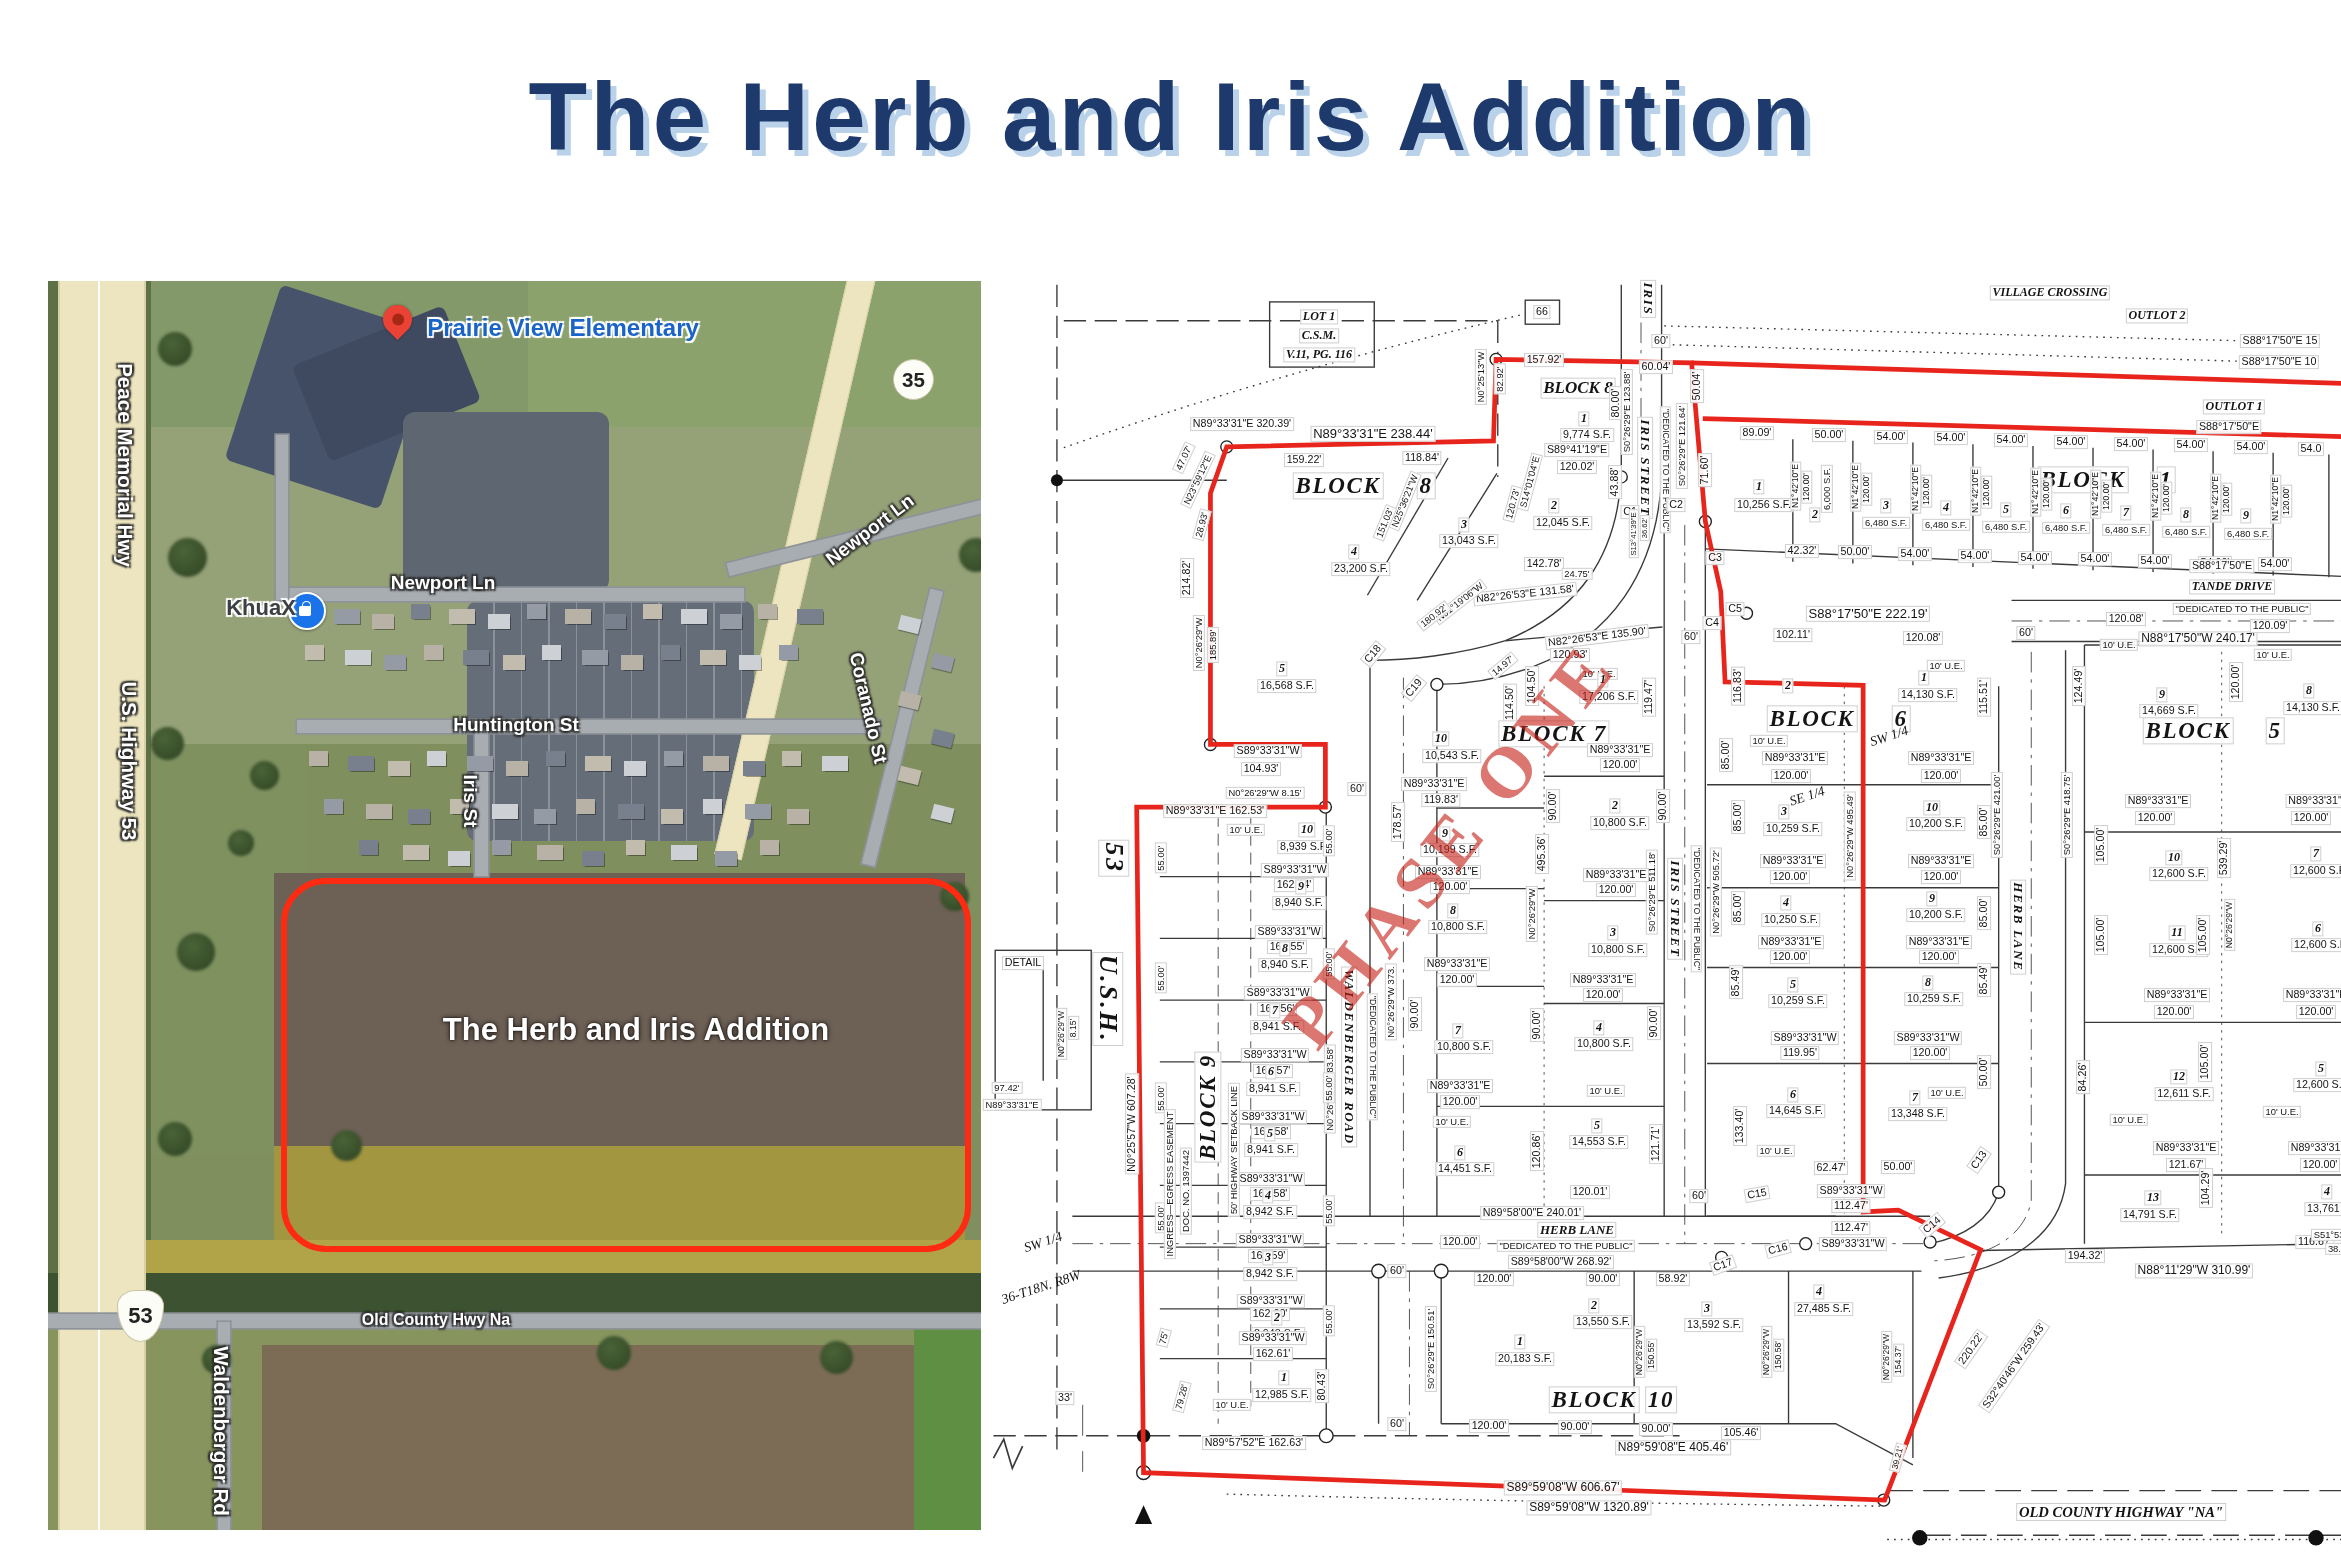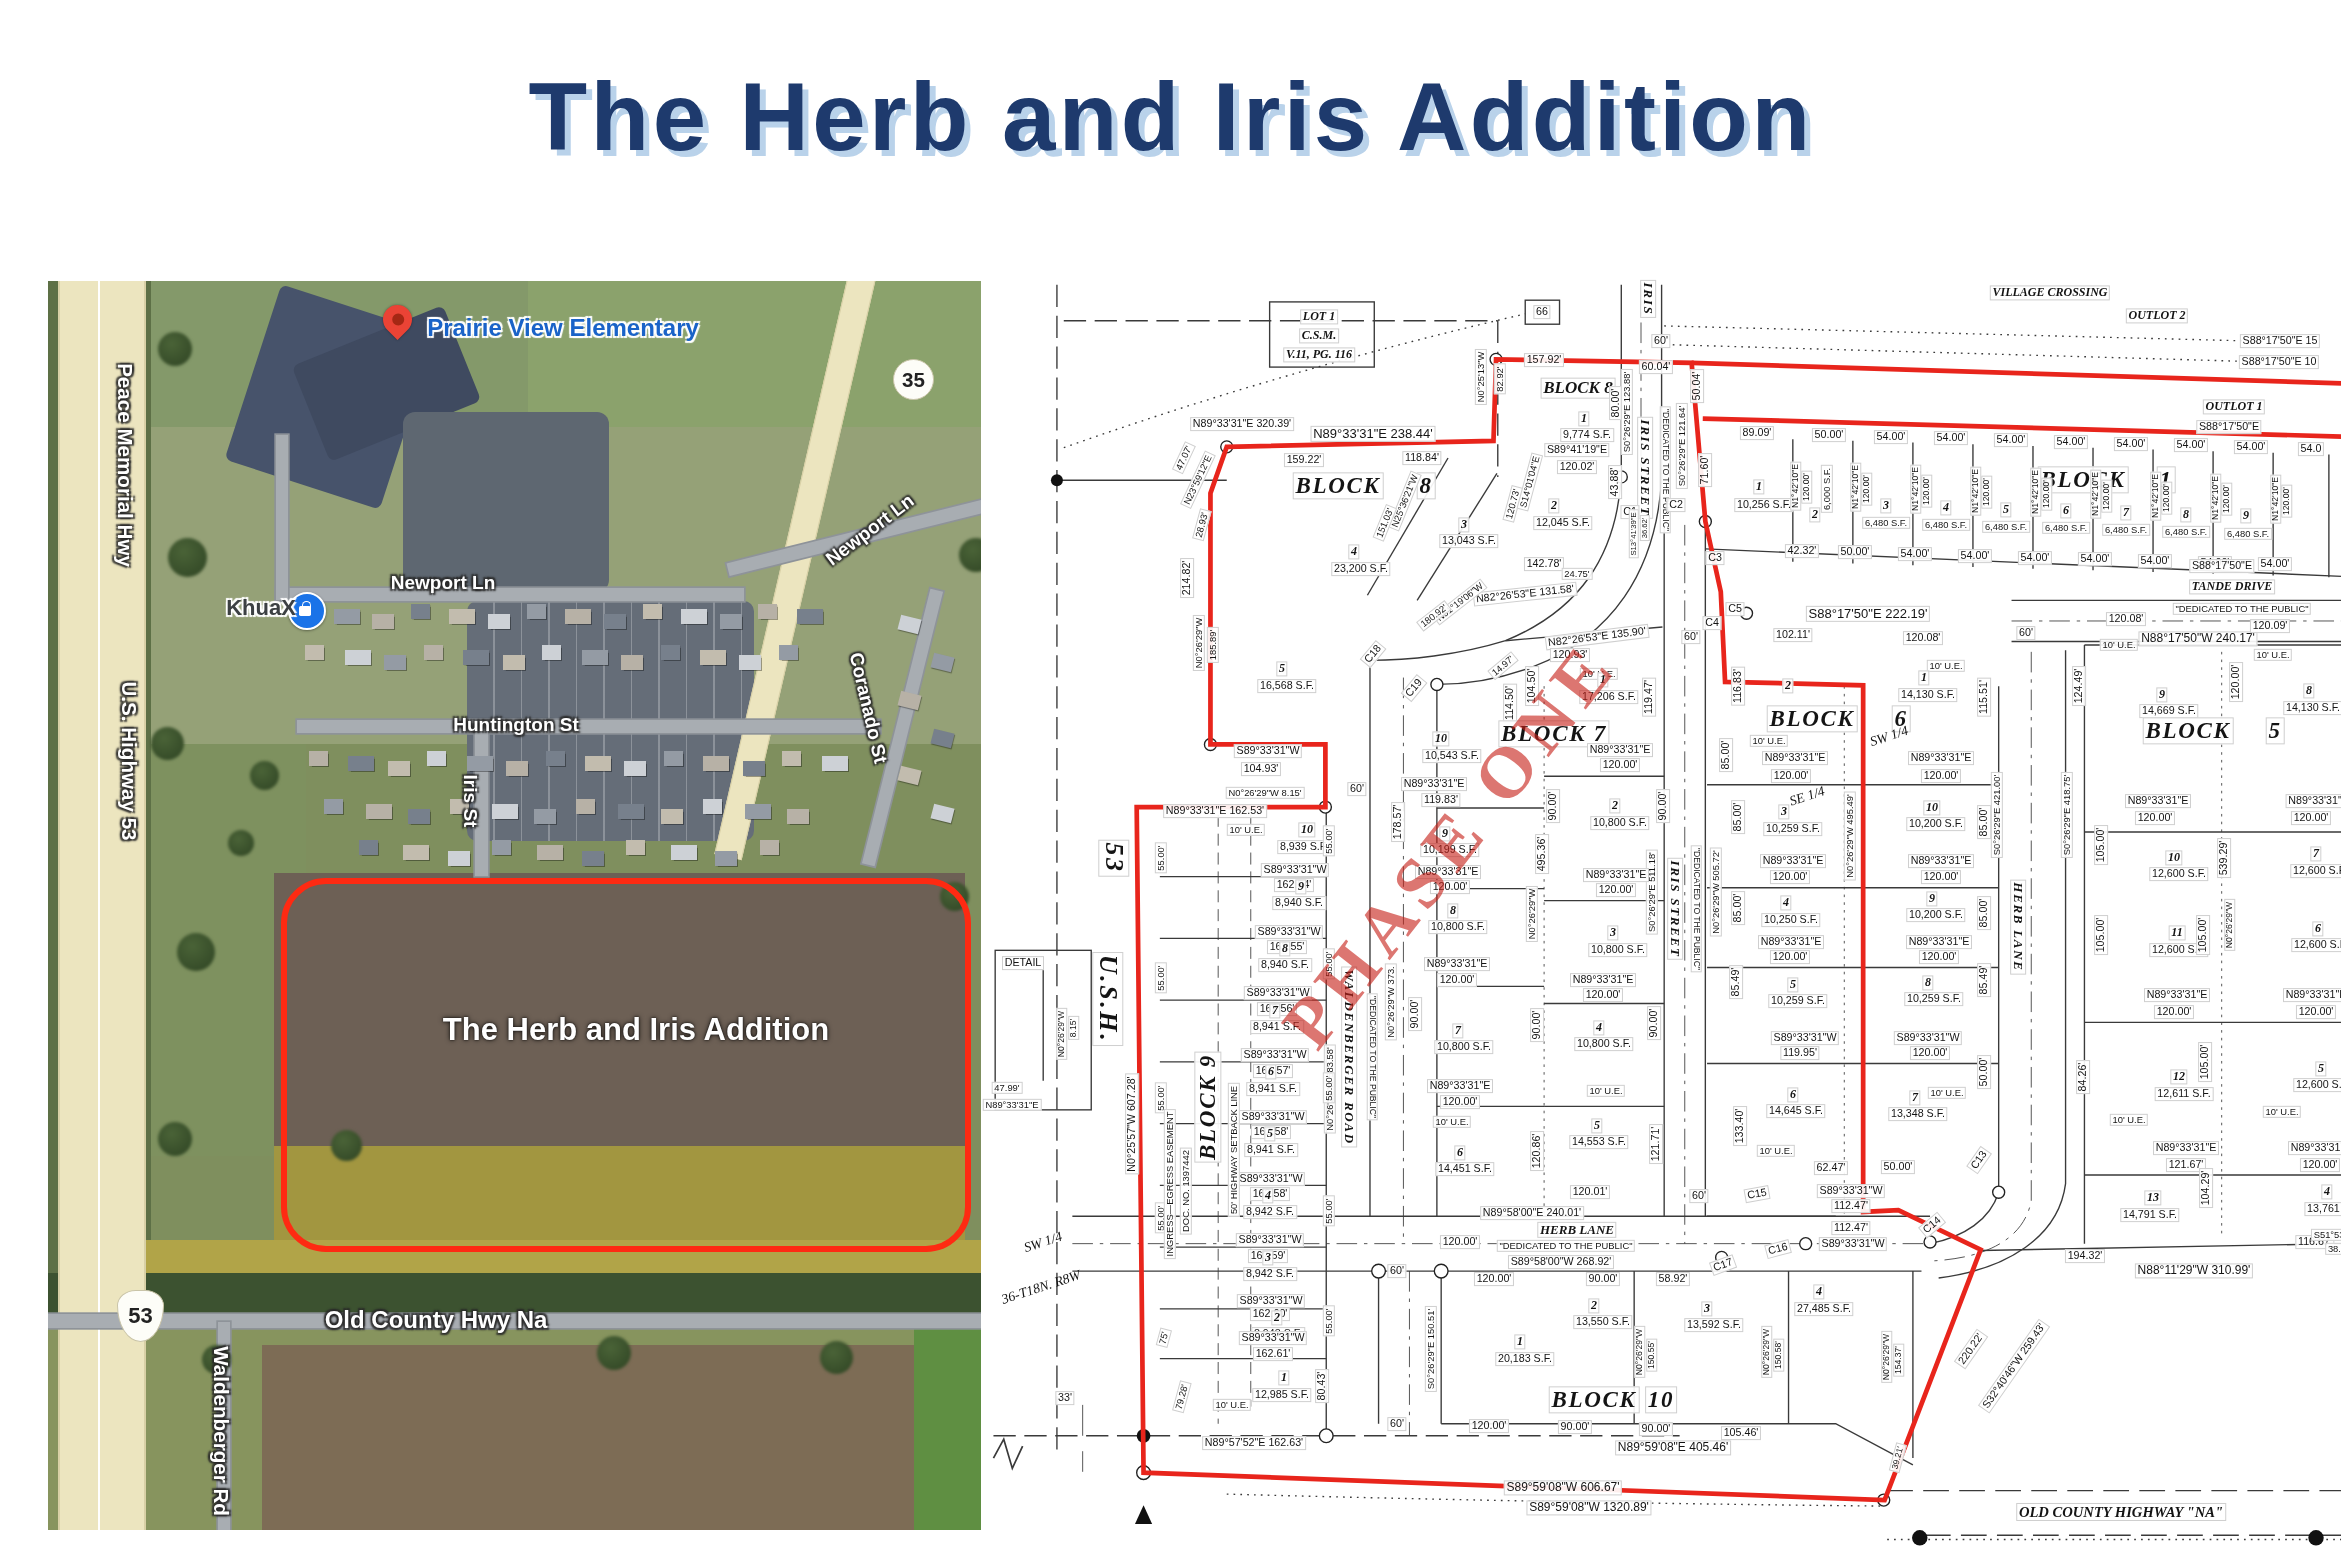--- a/index.html
+++ b/index.html
@@ -193,21 +193,21 @@
     <div id="addition-label">The Herb and Iris Addition</div>
 
     <div id="map-labels">
         <span class="ml" style="left: 77px; top: 184px; font-size: 20.6px; transform: translate(-50%, -50%) rotate(90deg);">Peace Memorial Hwy</span>
         <span class="ml" style="left: 81px; top: 480px; font-size: 20.6px; transform: translate(-50%, -50%) rotate(90deg);">U.S. Highway 53</span>
         <span class="ml" style="left: 395px; top: 302px; transform: translate(-50%, -50%);">Newport Ln</span>
         <span class="ml" style="left: 822px; top: 249px; transform: translate(-50%, -50%) rotate(-37deg);">Newport Ln</span>
         <span class="ml" style="left: 468px; top: 444px; transform: translate(-50%, -50%);">Huntington St</span>
         <span class="ml" style="left: 422px; top: 520px; transform: translate(-50%, -50%) rotate(90deg);">Iris St</span>
         <span class="ml" style="left: 820px; top: 427px; transform: translate(-50%, -50%) rotate(77deg);">Coranado St</span>
-        <span class="ml" style="left: 388px; top: 1039px; font-size: 24px; transform: translate(-50%, -50%);">Old County Hwy Na</span>
+        <span class="ml" style="left: 388px; top: 1039px; font-size: 16px; transform: translate(-50%, -50%);">Old County Hwy Na</span>
         <span class="ml" style="left: 173px; top: 1150px; font-size: 20.6px; transform: translate(-50%, -50%) rotate(90deg);">Waldenberger Rd</span>
         <span class="ml pk" style="left: 213px; top: 327px; transform: translate(-50%, -50%);">KhuaX</span>
         <span class="ml pv" style="left: 515px; top: 47px; transform: translate(-50%, -50%);">Prairie View Elementary</span>
       </div>
   </div>
 
   <svg id="plat-svg" width="2342" height="1561" viewBox="0 0 2730 1820" style="position:absolute;left:0;top:0;">
     <g stroke="#3a3a3a" stroke-width="1.6" fill="none">
 
       <path d="M1232,332 V1700" stroke-dasharray="26 10"></path>
@@ -646,21 +646,21 @@
       <span class="pl" style="left: 1132px; top: 1124px; transform: translate(-50%, -50%) rotate(-90deg);">N0°25'57"W 607.28'</span>
       <span class="pl" style="left: 1170px; top: 1184px; font-size: 9.4px; transform: translate(-50%, -50%) rotate(-90deg);">INGRESS—EGRESS EASEMENT</span>
       <span class="pl" style="left: 1186px; top: 1191px; font-size: 9.4px; transform: translate(-50%, -50%) rotate(-90deg);">DOC. NO. 1397442</span>
       <span class="pl blk" style="left: 1208px; top: 1107px; transform: translate(-50%, -50%) rotate(-90deg);">BLOCK  9</span>
       <span class="pl" style="left: 1234px; top: 1150px; font-size: 9.4px; transform: translate(-50%, -50%) rotate(-90deg);">50' HIGHWAY SETBACK LINE</span>
       <span class="pl ush" style="left: 1108px; top: 999px; transform: translate(-50%, -50%) rotate(90deg);">U.S.H.</span>
       <span class="pl ush" style="left: 1114px; top: 858px; transform: translate(-50%, -50%) rotate(90deg);">53</span>
       <span class="pl" style="left: 1023px; top: 963px; transform: translate(-50%, -50%);">DETAIL</span>
       <span class="pl" style="left: 1062px; top: 1034px; font-size: 8.6px; transform: translate(-50%, -50%) rotate(-90deg);">N0°26'29"W</span>
       <span class="pl" style="left: 1074px; top: 1028px; font-size: 8.6px; transform: translate(-50%, -50%) rotate(-90deg);">8.15'</span>
-      <span class="pl" style="left: 1007px; top: 1088px; font-size: 9.4px; transform: translate(-50%, -50%);">47.99'</span>
+      <span class="pl" style="left: 1007px; top: 1088px; font-size: 9.4px; transform: translate(-50%, -50%);">97.42'</span>
       <span class="pl" style="left: 1012px; top: 1105px; font-size: 9.4px; transform: translate(-50%, -50%);">N89°33'31"E</span>
       <span class="pl sec" style="left: 1043px; top: 1242px; transform: translate(-50%, -50%) rotate(-18deg);">SW 1/4</span>
       <span class="pl sec" style="left: 1041px; top: 1287px; transform: translate(-50%, -50%) rotate(-18deg);">36-T18N. R8W</span>
       <span class="pl" style="left: 1563px; top: 1488px; font-size: 12px; transform: translate(-50%, -50%);">S89°59'08"W  606.67'</span>
       <span class="pl" style="left: 1589px; top: 1508px; font-size: 12px; transform: translate(-50%, -50%);">S89°59'08"W  1320.89'</span>
       <span class="pl" style="left: 1397px; top: 1271px; transform: translate(-50%, -50%);">60'</span>
       <span class="pl" style="left: 1397px; top: 1424px; transform: translate(-50%, -50%);">60'</span>
       <span class="pl" style="left: 1431px; top: 1349px; font-size: 9.4px; transform: translate(-50%, -50%) rotate(-90deg);">S0°26'29"E 150.51'</span>
       <span class="pl" style="left: 1532px; top: 1213px; transform: translate(-50%, -50%);">N89°58'00"E  240.01'</span>
       <span class="pl ser" style="left: 1577px; top: 1230px; font-size: 13px; transform: translate(-50%, -50%);">HERB  LANE</span>

